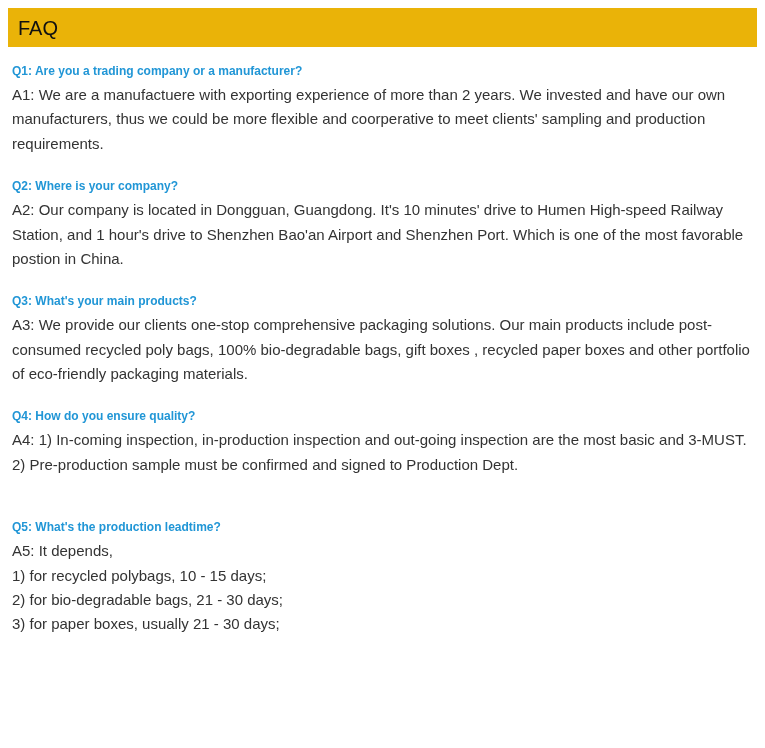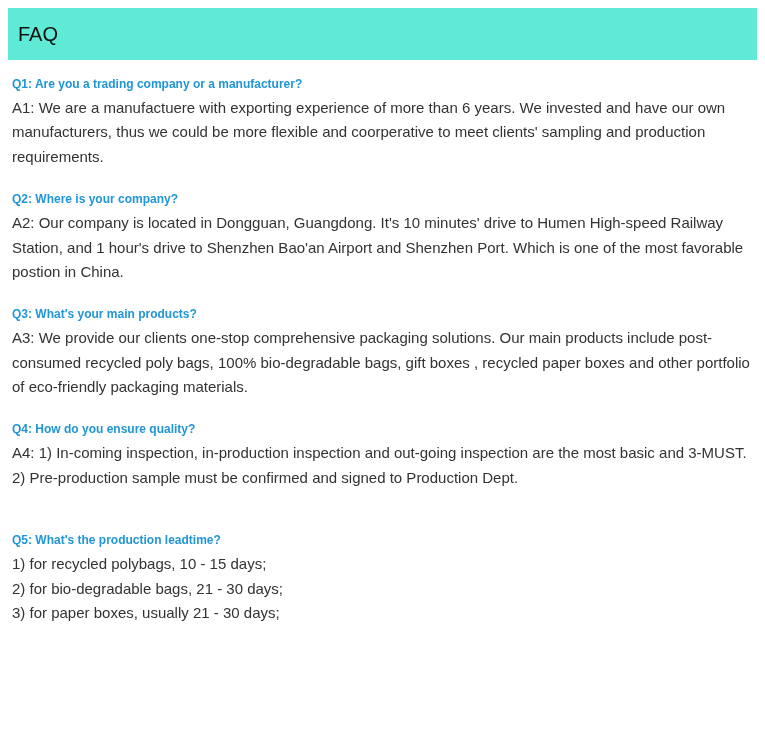--- a/index.html
+++ b/index.html
@@ -15,22 +15,22 @@
     overflow: hidden;
   }
   .page {
     width: 765px;
     height: 748px;
     position: relative;
     box-sizing: border-box;
   }
   .faq-header {
     margin: 8px 8px 0 8px;
-    height: 52px;
-    background: #5eead4;
+    height: 39px;
+    background: #eab308;
     display: flex;
     align-items: center;
     padding-left: 10px;
     box-sizing: border-box;
   }
   .faq-header-title {
     font-size: 20px;
     color: #111111;
     font-weight: 400;
     line-height: 1;
@@ -70,21 +70,21 @@
 
   <div class="faq-header">
     <span class="faq-header-title">FAQ</span>
   </div>
 
   <div class="faq-body">
 
     <div class="qa-block">
       <p class="question">Q1: Are you a trading company or a manufacturer?</p>
       <p class="answer">
-        <span class="answer-line">A1: We are a manufactuere with exporting experience of more than 6 years. We invested and have our own manufacturers, thus we could be more flexible and coorperative to meet clients' sampling and production requirements.</span>
+        <span class="answer-line">A1: We are a manufactuere with exporting experience of more than 2 years. We invested and have our own manufacturers, thus we could be more flexible and coorperative to meet clients' sampling and production requirements.</span>
       </p>
     </div>
 
     <div class="qa-block">
       <p class="question">Q2: Where is your company?</p>
       <p class="answer">
         <span class="answer-line">A2: Our company is located in Dongguan, Guangdong. It's 10 minutes' drive to Humen High-speed Railway Station, and 1 hour's drive to Shenzhen Bao'an Airport and Shenzhen Port. Which is one of the most favorable postion in China.</span>
       </p>
     </div>
 
@@ -99,20 +99,21 @@
       <p class="question">Q4: How do you ensure quality?</p>
       <p class="answer">
         <span class="answer-line">A4: 1) In-coming inspection, in-production inspection and out-going inspection are the most basic and 3-MUST.</span>
         <span class="answer-line">2) Pre-production sample must be confirmed and signed to Production Dept.</span>
       </p>
     </div>
 
     <div class="qa-block">
       <p class="question">Q5: What's the production leadtime?</p>
       <p class="answer">
+        <span class="answer-line">A5: It depends,</span>
         <span class="answer-line">1) for recycled polybags, 10 - 15 days;</span>
         <span class="answer-line">2) for bio-degradable bags, 21 - 30 days;</span>
         <span class="answer-line">3) for paper boxes, usually 21 - 30 days;</span>
       </p>
     </div>
 
   </div>
 </div>
 
 </body></html>

